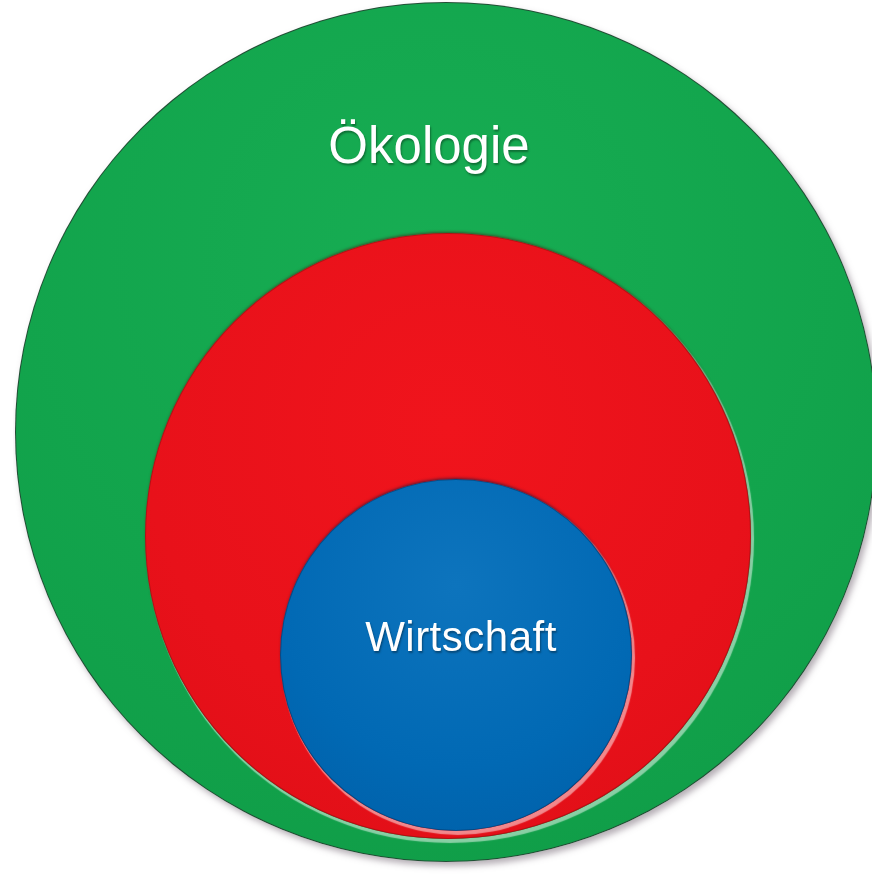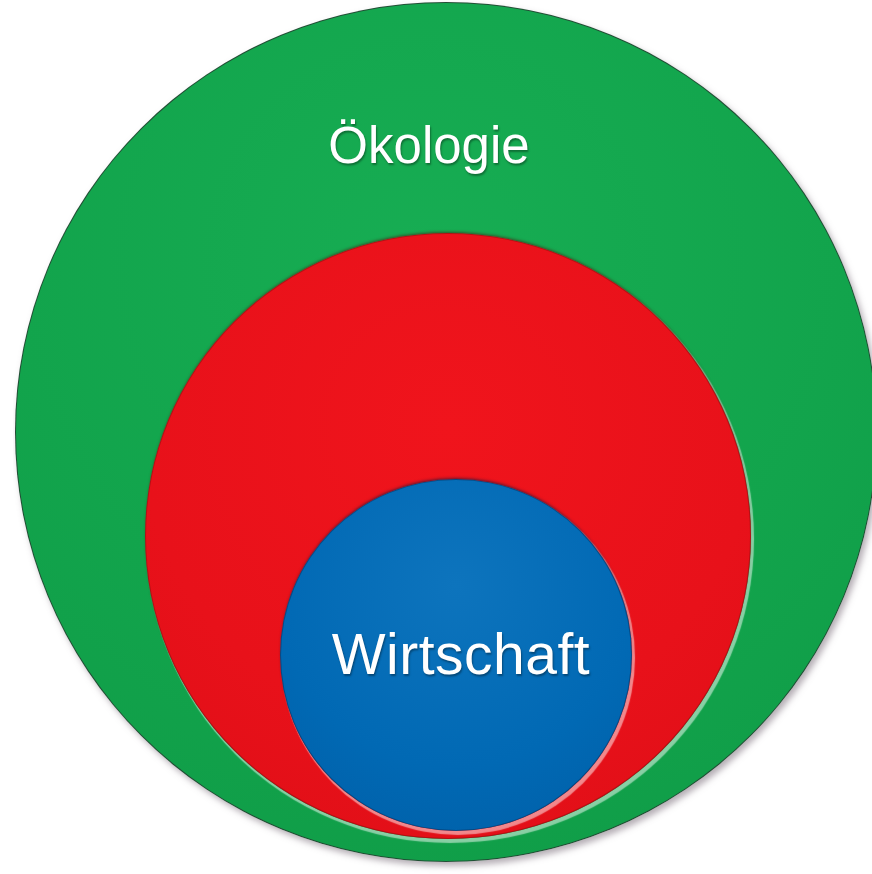--- a/index.html
+++ b/index.html
@@ -64,22 +64,22 @@
     top: 117px;
     font-size: 51px;
     transform: translateX(calc(-50% - 17px));
   }
   .l-red {
     top: 110px;
     font-size: 50px;
     transform: translateX(-50%);
   }
   .l-blue {
-    top: 146px;
-    font-size: 57px;
+    top: 136px;
+    font-size: 42px;
     letter-spacing: 0.5px;
     transform: translateX(calc(-50% + 5px));
   }
 </style>
 </head>
 <body>
 
 <div class="stage">
   <div class="circle c-green">
     <span class="ring-label l-green">Ökologie</span>

